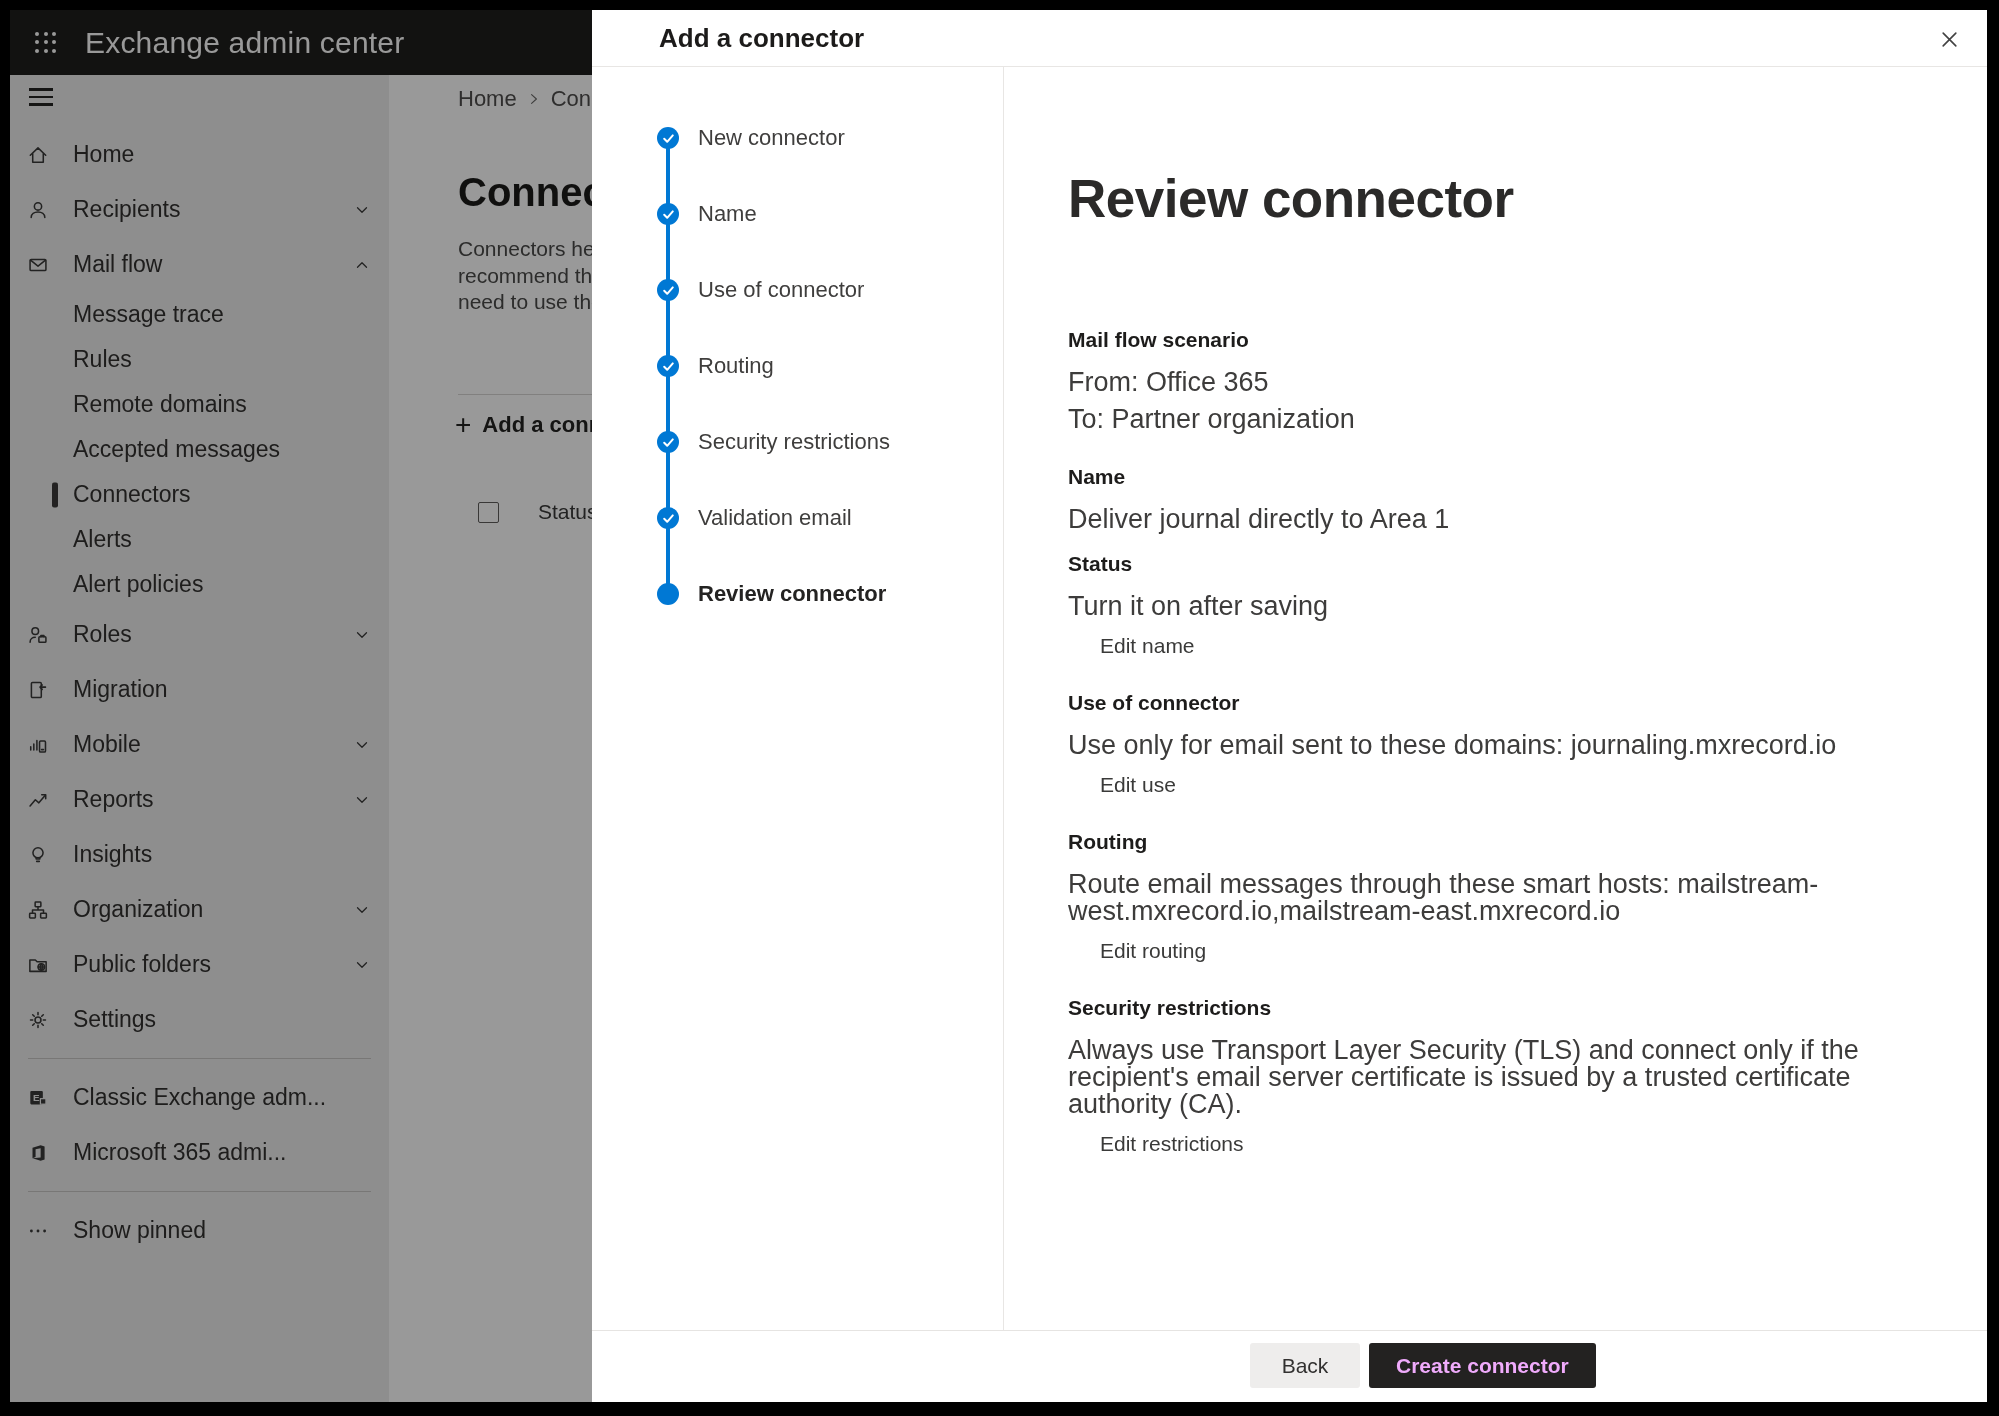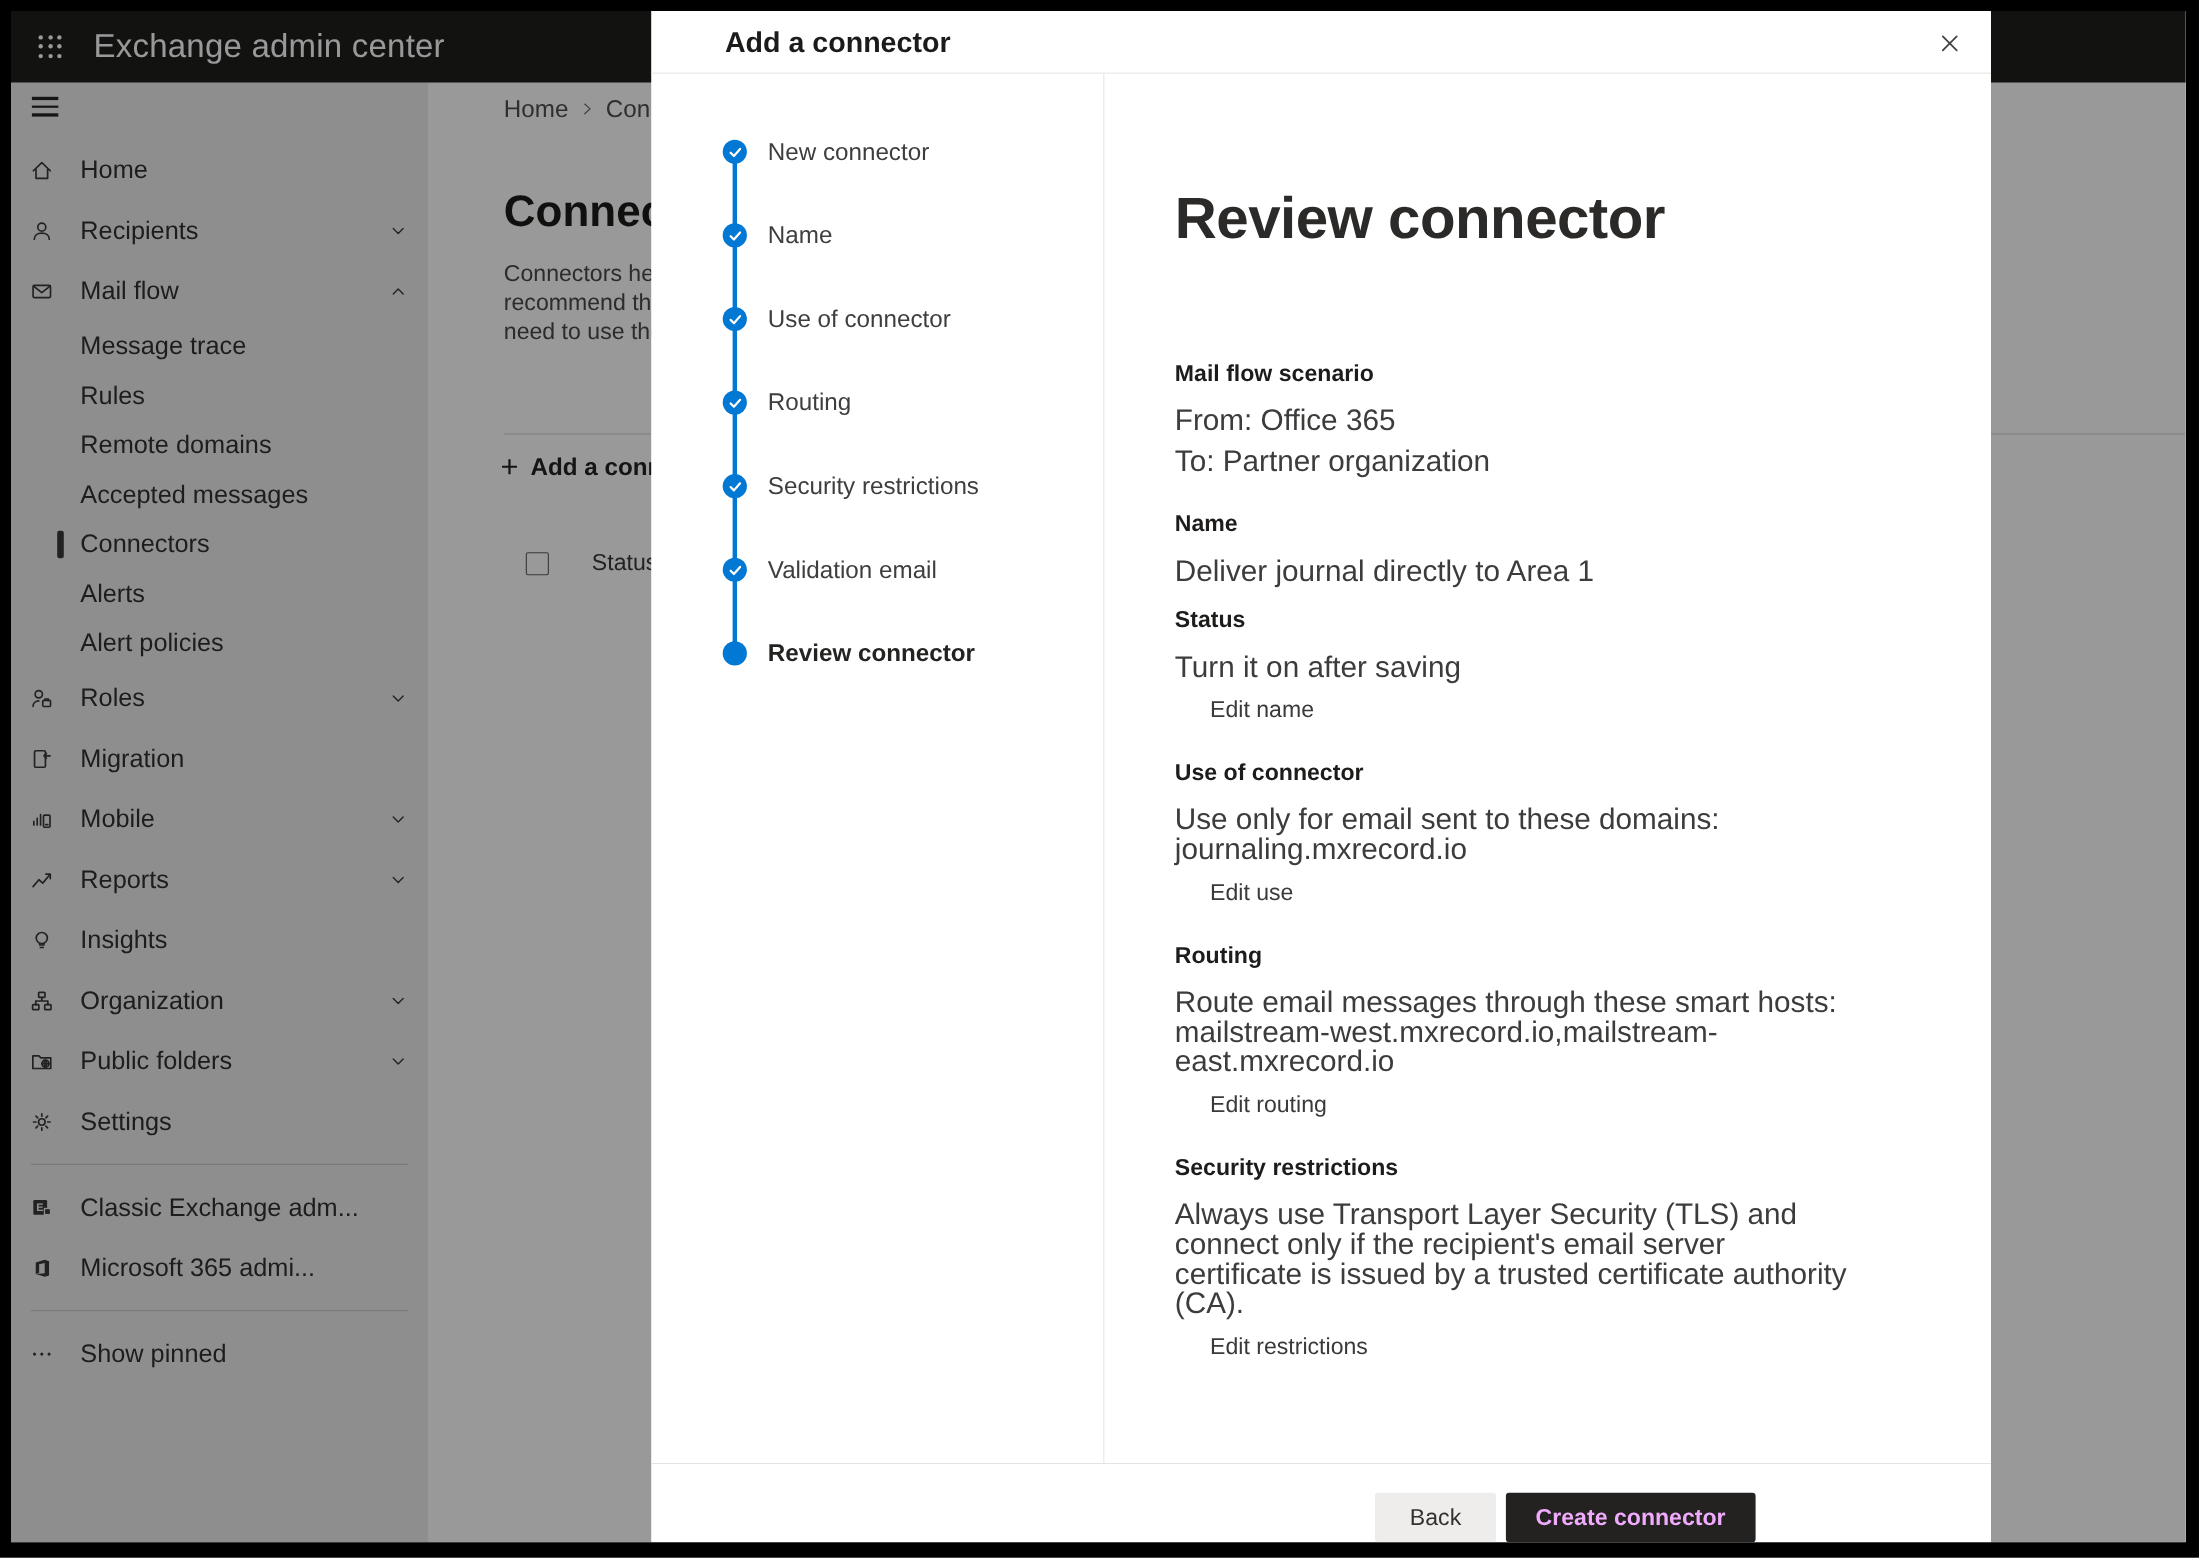--- a/index.html
+++ b/index.html
@@ -46,21 +46,21 @@
   .add-btn .plus { font-size:28px; font-weight:300; color:#242322; line-height:28px; }
   .add-btn .add-label { font-size:22px; font-weight:600; color:#242322; }
   .status-row { position:absolute; left:89px; top:425px; display:flex; align-items:center; }
   .checkbox { width:21px; height:21px; border:1.6px solid #5f5e5c; border-radius:2px; background:transparent; cursor:pointer; }
   .status-label { margin-left:39px; font-size:21px; color:#3a3a39; }
 
   
   .overlay { position:absolute; inset:0; background:rgba(0,0,0,0.40); z-index:5; }
 
   
-  .modal { position:absolute; left:582px; top:0; width:1218px; height:1392px; background:#fff; z-index:10; display:flex; flex-direction:column; }
+  .modal { position:absolute; left:582px; top:0; width:1395px; height:1392px; background:#fff; z-index:10; display:flex; flex-direction:column; }
   .modal-header { height:57px; flex:none; border-bottom:1px solid #e8e6e4; display:flex; align-items:center; padding-left:67px; position:relative; }
   .modal-title { font-size:26px; font-weight:bold; color:#1c1b1a; }
   .modal-close { position:absolute; right:18px; top:9px; width:40px; height:40px; display:flex; align-items:center; justify-content:center; cursor:pointer; color:#424242; }
   .modal-close svg { width:23px; height:23px; display:block; }
   .modal-body { flex:1; display:flex; min-height:0; }
 
   
   .stepper { width:412px; flex:none; border-right:1px solid #e8e6e4; position:relative; }
   .step-line { position:absolute; left:74px; top:71px; width:4px; height:456px; background:#0078d4; border-radius:2px; }
   .step { position:absolute; left:0; height:22px; display:flex; align-items:center; cursor:pointer;text-align:center; }
@@ -72,21 +72,21 @@
   
   .review-pane { flex:1; padding:0 120px 0 64px; overflow:hidden; }
   .review-heading { margin-top:104px; font-size:53px; line-height:56px; font-weight:bold; color:#2b2a29; letter-spacing:-.5px; }
   .review-sections { margin-top:100px; max-width:810px; }
   .rev-section { margin-bottom:31px; }
   .rev-h { font-size:21px; font-weight:bold; color:#1d1c1b; line-height:26px; margin:18px 0 16px; }
   .rev-p { font-size:27px; color:#3d3c3b; line-height:27px; margin:0 0 10px; overflow-wrap:break-word; }
   .rev-link { display:inline-block; font-size:21px; color:#3a3a39; line-height:27px; margin-top:2px; cursor:pointer;margin-left:32px; }
 
   
-  .modal-footer { height:72px; flex:none; border-top:1px solid #e6e4e2; display:flex; align-items:flex-end; padding:12px 0 0 658px; gap:9px; }
+  .modal-footer { height:72px; flex:none; border-top:1px solid #e6e4e2; display:flex; align-items:flex-start; padding:12px 0 0 658px; gap:9px; }
   .btn { height:45px; border:none; border-radius:3px; font-family:inherit; font-size:21px; cursor:pointer; }
   .btn-back { width:110px; background:#eeedec; color:#323130; }
   .btn-create { padding:0 27px; background:#232221; color:#f0abfc; font-weight:600; }
 </style>
 </head>
 <body>
 
 <div class="frame">
   <div class="app">
 

